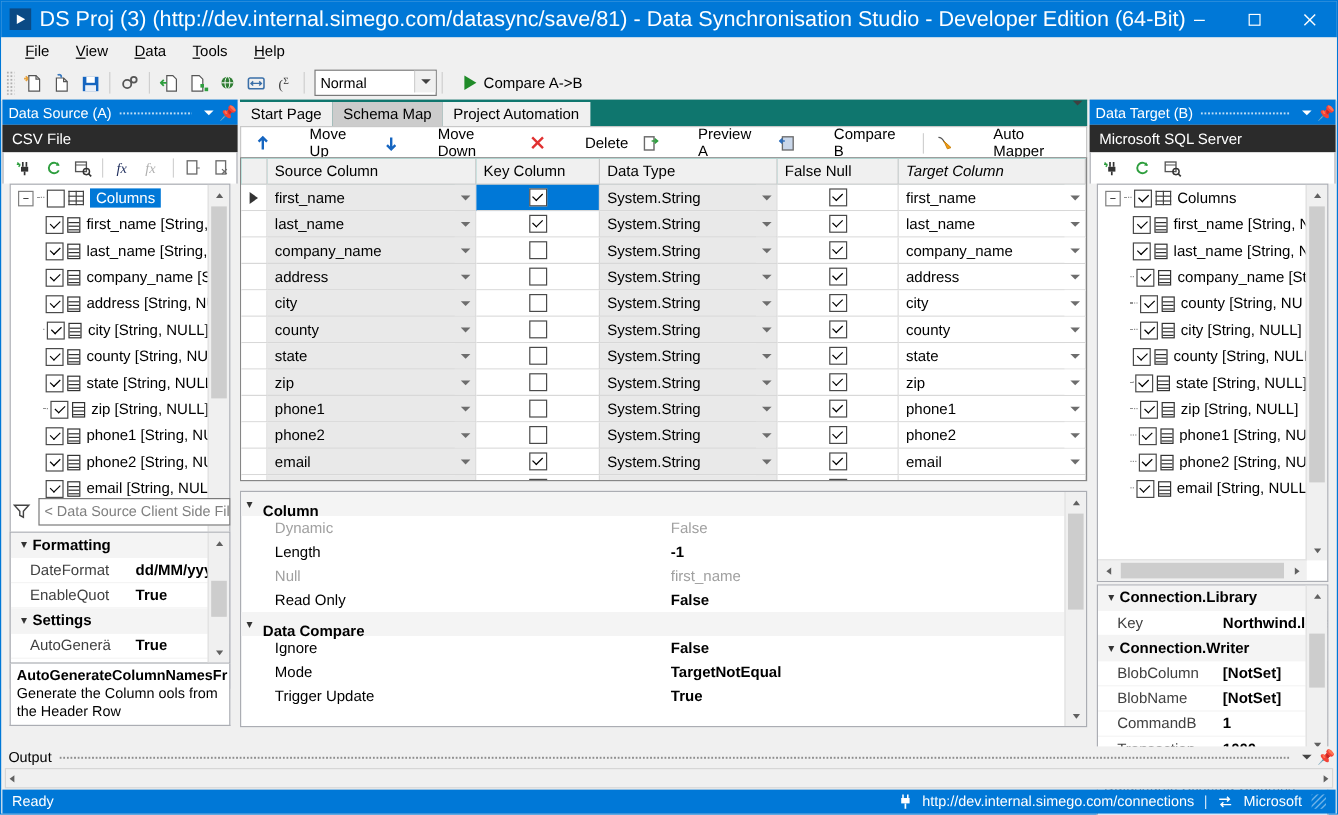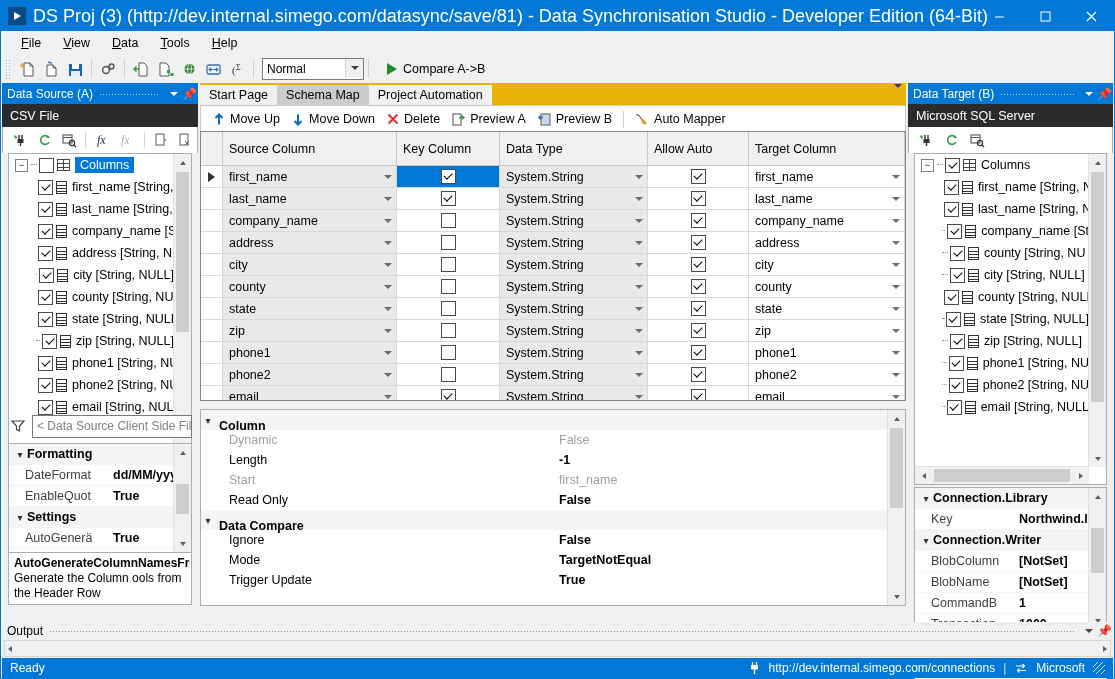--- a/index.html
+++ b/index.html
@@ -128,34 +128,34 @@
   .prow{height:20px;display:flex;align-items:center;font-size:12.5px;border-bottom:1px solid #f4f4f4;}
   .pcat{background:#f4f4f4;font-weight:bold;padding-left:4px;}
   .chev{width:14px;display:flex;align-items:center;justify-content:center;font-size:10px;color:#333;flex:none;}
   .pname{width:86px;padding-left:16px;color:#404040;overflow:hidden;white-space:nowrap;flex:none;}
   .pval{font-weight:bold;overflow:hidden;white-space:nowrap;padding-left:2px;}
   .pdesc{background:#fff;border:1px solid #abadb3;border-top:none;padding:3px 5px;font-size:12px;line-height:15px;}
   .pdesc b{display:block;}
 
   
   .center{position:absolute;left:198px;right:207px;top:0;bottom:36px;}
-  .tabbar{height:22px;background:#eab308;display:flex;align-items:flex-end;position:relative;}
+  .tabbar{height:22px;background:#0f766e;display:flex;align-items:flex-end;position:relative;}
   .tab{height:20px;padding:0 9px;display:flex;align-items:center;font-size:12.5px;background:#f0f0f0;}
   .tab.active{background:#cccccc;text-align:center;}
   .tabdrop{position:absolute;right:4px;top:5px;}
 
   .grid-tools{height:26px;display:flex;align-items:center;background:#fff;padding-left:6px;
               border:1px solid #c8c8c8;border-bottom:none;}
-  .gbtn{display:flex;align-items:center;height:22px;padding:0 6px;font-size:12.5px;}
+  .gbtn{display:flex;align-items:center;height:22px;padding:0 6px;font-size:12.5px;gap:28px;}
   .gbtn .gi{margin-right:5px;display:flex;align-items:center;}
   .gsep{width:1px;height:17px;background:#d0d0d0;margin:0 5px;}
 
   .grid{position:absolute;left:0;right:0;top:48px;height:270px;background:#fff;
         border:1px solid #868686;box-sizing:border-box;overflow:hidden;}
-  .ghead{display:flex;height:34px;background:#14b8a6;}
+  .ghead{display:flex;height:22px;background:#14b8a6;}
   .ghead div{border-right:1px solid #c8c8c8;border-bottom:1px solid #c8c8c8;
              display:flex;align-items:center;padding-left:6px;font-size:12.5px;background:#f0f0f0;box-sizing:border-box;}
   .grow{display:flex;height:22px;}
   .gcell{border-right:1px solid #d8d8d8;border-bottom:1px solid #d8d8d8;
          display:flex;align-items:center;font-size:12.5px;box-sizing:border-box;position:relative;background:#fff;}
   .gcell.indic{justify-content:center;background:#fff;}
   .gcell.combo-cell{background:#e9e9e9;padding-left:6px;}
   .gcell.combo-cell .cdrop{position:absolute;right:0;top:0;bottom:0;width:17px;
        display:flex;align-items:center;justify-content:center;background:#e9e9e9;}
   .gcell.check{justify-content:center;}
@@ -572,42 +572,42 @@
             </span>
           <span>Preview A</span>
         </div>
         <div class="gbtn">
           <span class="gi">
               <svg width="13" height="13" viewBox="0 0 13 13">
                 <rect x="3" y="1" width="9" height="11" fill="#c9d7ea" stroke="#6a6a6a" stroke-width="1.1"></rect>
                 <path d="M5 4.5l-4 0M3 2.5L.8 4.5 3 6.5" stroke="#2e6fbe" stroke-width="1.3" fill="none"></path>
               </svg>
             </span>
-          <span>Preview B</span>
+          <span>Compare B</span>
         </div>
         <div class="gsep"></div>
         <div class="gbtn">
           <span class="gi">
               <svg width="14" height="13" viewBox="0 0 14 13">
                 <path d="M1 1.5c3 0 4 2 5 4" stroke="#555" stroke-width="1.1" fill="none"></path>
                 <path d="M5.5 4.5l6 5.5-3 1z" fill="#f39c12" stroke="#c87f08" stroke-width=".8"></path>
               </svg>
             </span>
           <span>Auto Mapper</span>
         </div>
       </div>
 
       <div class="grid">
         <div class="ghead">
           <div style="width:22px;padding-left:0;"></div>
           <div style="width:174px;">Source Column</div>
           <div style="width:103px;">Key Column</div>
           <div style="width:148px;">Data Type</div>
-          <div style="width:101px;">Allow Auto</div>
-          <div style="flex:1;">Target Column</div>
+          <div style="width:101px;">False Null</div>
+          <div style="flex:1;font-style:italic;">Target Column</div>
         </div>
         <div id="grid-rows">
             <div class="grow">
               <div class="gcell indic" style="width:22px;">
                 <span class="rowarrow"></span>
               </div>
               <div class="gcell combo-cell" style="width:174px;">
                 <span class="v">first_name</span>
                 <span class="cdrop">
                   <span class="chevsm"></span>
@@ -934,21 +934,21 @@
             </div>
             <div class="cprow">
               <span class="cpname dim">Dynamic</span>
               <span class="cpval dim">False</span>
             </div>
             <div class="cprow">
               <span class="cpname">Length</span>
               <span class="cpval">-1</span>
             </div>
             <div class="cprow">
-              <span class="cpname dim">Start</span>
+              <span class="cpname dim">Null</span>
               <span class="cpval dim">first_name</span>
             </div>
             <div class="cprow">
               <span class="cpname">Read Only</span>
               <span class="cpval">False</span>
             </div>
             <div class="cprow cpcat">
               <span class="chev">▾</span>
               <span class="cpname" style="width:auto;padding-left:4px;">Data Compare</span>
             </div>

